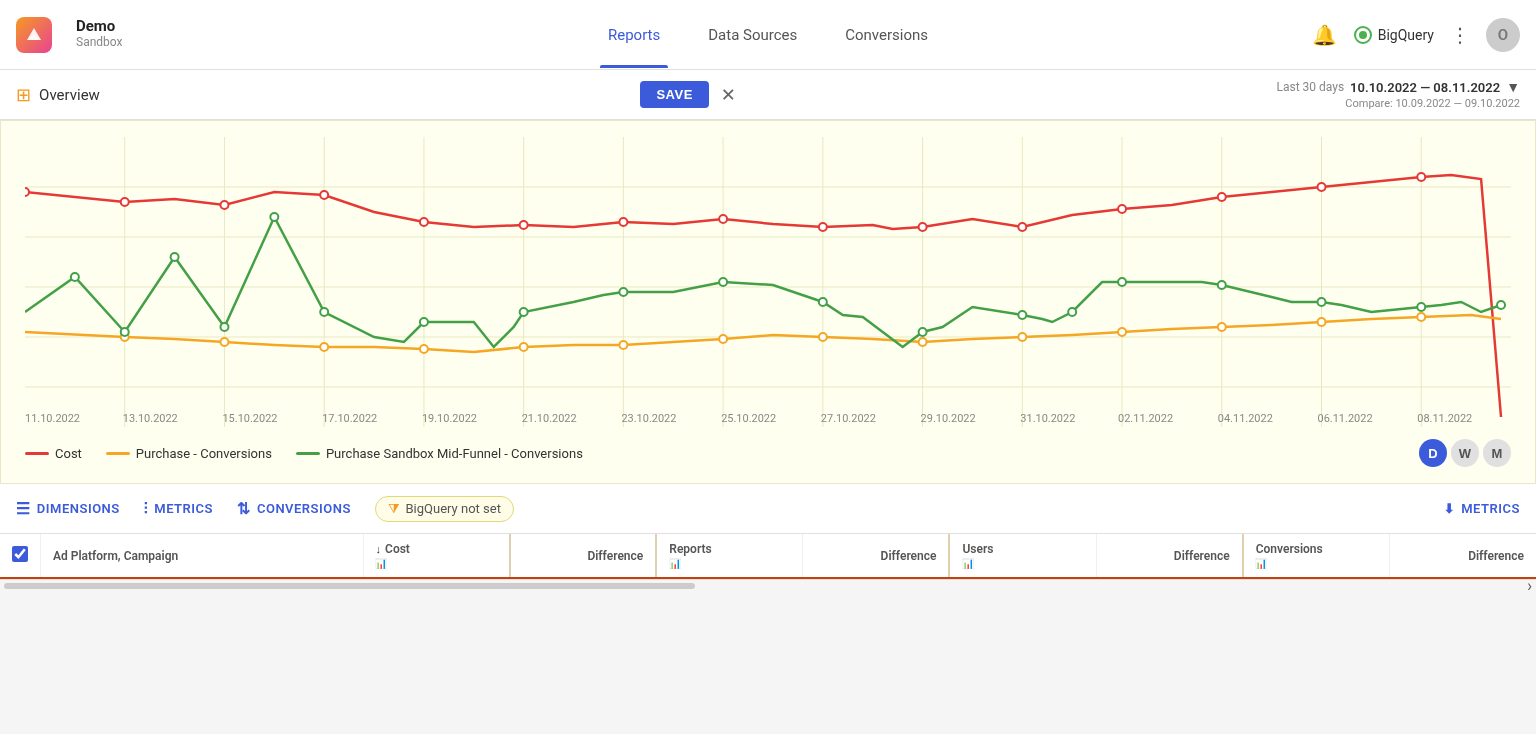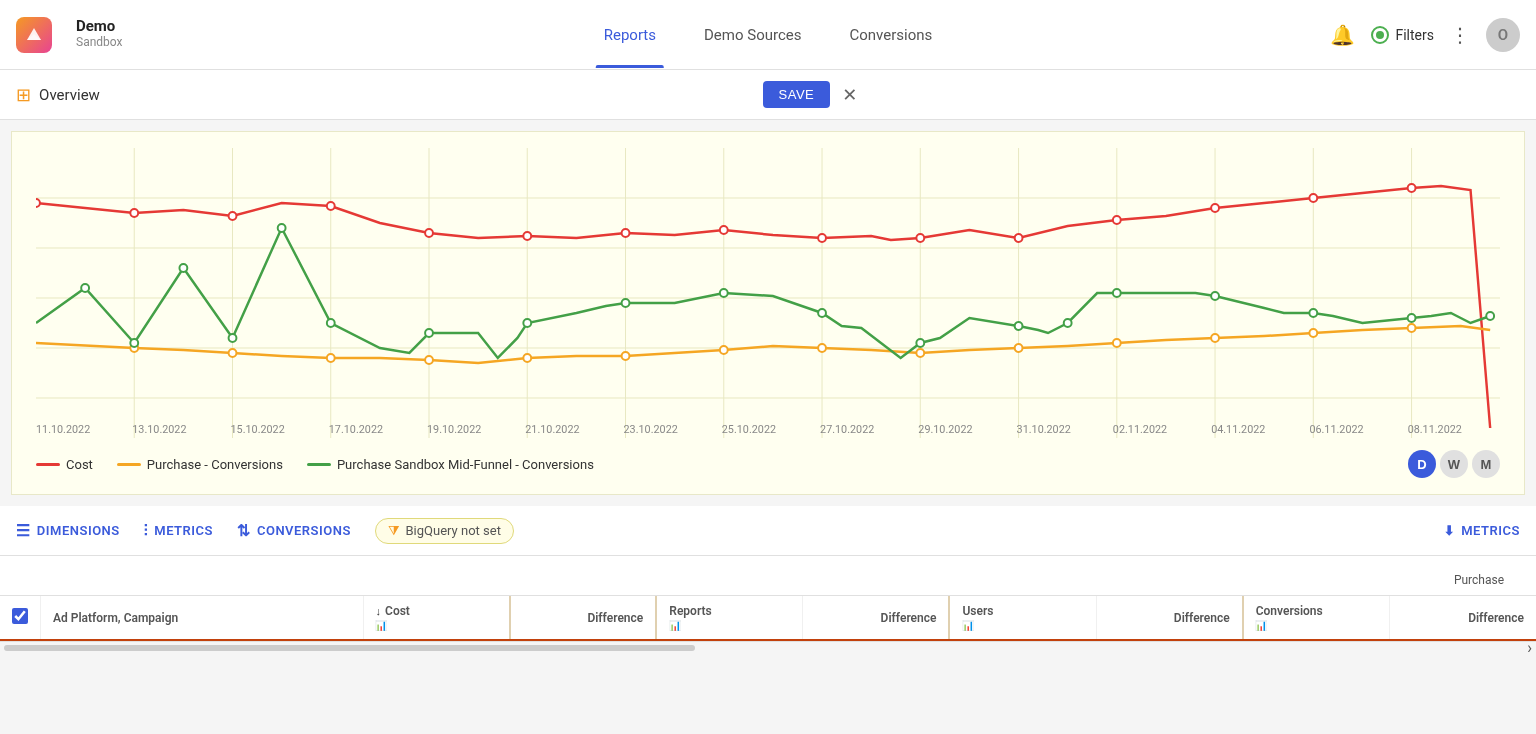--- a/index.html
+++ b/index.html
@@ -129,21 +129,21 @@
       font-size: 14px;
       color: #555;
     }
     .save-btn {
       background: #3b5bdb;
       color: #fff;
       border: none;
       padding: 6px 16px;
       border-radius: 4px;
       font-size: 13px;
-      font-weight: 400;
+      font-weight: 700;
       letter-spacing: 0.5px;
       cursor: pointer;
     }
     .close-btn {
       background: none;
       border: none;
       font-size: 18px;
       color: #666;
       cursor: pointer;
     }
@@ -163,21 +163,21 @@
     }
     .date-label { color: #888; font-size: 12px; }
     .date-value { font-weight: 600; font-size: 13px; }
     .date-arrow { color: #555; font-size: 14px; cursor: pointer; }
     .date-compare { font-size: 11px; color: #888; }
 
     
     .chart-area {
       background: #fffff0;
       border: 1px solid #e8e8c8;
-      margin: 11px;
+      margin: 0;
       padding: 16px 24px 8px 24px;
       position: relative;
     }
 
     .chart-svg-container {
       width: 100%;
       position: relative;
     }
 
     
@@ -357,48 +357,56 @@
       </svg>
     </div>
     <div class="logo-text">
       <span class="logo-title">Demo</span>
       <span class="logo-sub">Sandbox</span>
     </div>
   </div>
 
   <div class="nav-links">
     <a class="nav-link active">Reports</a>
-    <a class="nav-link">Demo Sources</a>
+    <a class="nav-link">Data Sources</a>
     <a class="nav-link">Conversions</a>
   </div>
 
   <div class="nav-right">
     <span class="nav-bell">🔔</span>
     <div class="nav-bigquery">
       <div class="bq-dot">
         <div class="bq-dot-inner"></div>
       </div>
-      <span>Filters</span>
+      <span>BigQuery</span>
     </div>
     <span class="nav-more">⋮</span>
     <div class="nav-avatar">O</div>
   </div>
 </nav>
 
 <div class="toolbar">
   <div class="toolbar-left">
     <span class="grid-icon">⊞</span>
     <span class="overview-label">Overview</span>
   </div>
 
   <div class="save-notice">
     <button class="save-btn">SAVE</button>
     <button class="close-btn">✕</button>
   </div>
 
+  <div class="toolbar-right">
+    <div class="date-range-main">
+      <span class="date-label">Last 30 days</span>
+      <span class="date-value">10.10.2022 — 08.11.2022</span>
+      <span class="date-arrow">▼</span>
+    </div>
+    <div class="date-compare">Compare: 10.09.2022 — 09.10.2022</div>
+  </div>
 </div>
 
 <div class="chart-area">
   <div class="chart-svg-container">
     <svg width="100%" height="290" viewBox="0 0 1490 290" preserveAspectRatio="none">
 
       <line x1="0" y1="50" x2="1490" y2="50" class="chart-grid"></line>
       <line x1="0" y1="100" x2="1490" y2="100" class="chart-grid"></line>
       <line x1="0" y1="150" x2="1490" y2="150" class="chart-grid"></line>
       <line x1="0" y1="200" x2="1490" y2="200" class="chart-grid"></line>
@@ -532,23 +540,20 @@
     <span class="filter-icon">⧩</span>
     <span>BigQuery not set</span>
   </div>
   <div class="export-btn">
     <span>⬇</span>
     <span>METRICS</span>
   </div>
 </div>
 
 <div class="table-area">
-  <div class="purchase-header-row">
-    <span class="purchase-label">Purchase</span>
-  </div>
   <table>
     <thead>
       <tr>
         <th class="col-checkbox">
           <input type="checkbox" class="cb" checked="" style="">
         </th>
         <th class="col-campaign">
           <span>Ad Platform, Campaign</span>
         </th>
         <th class="col-num divider-col">

